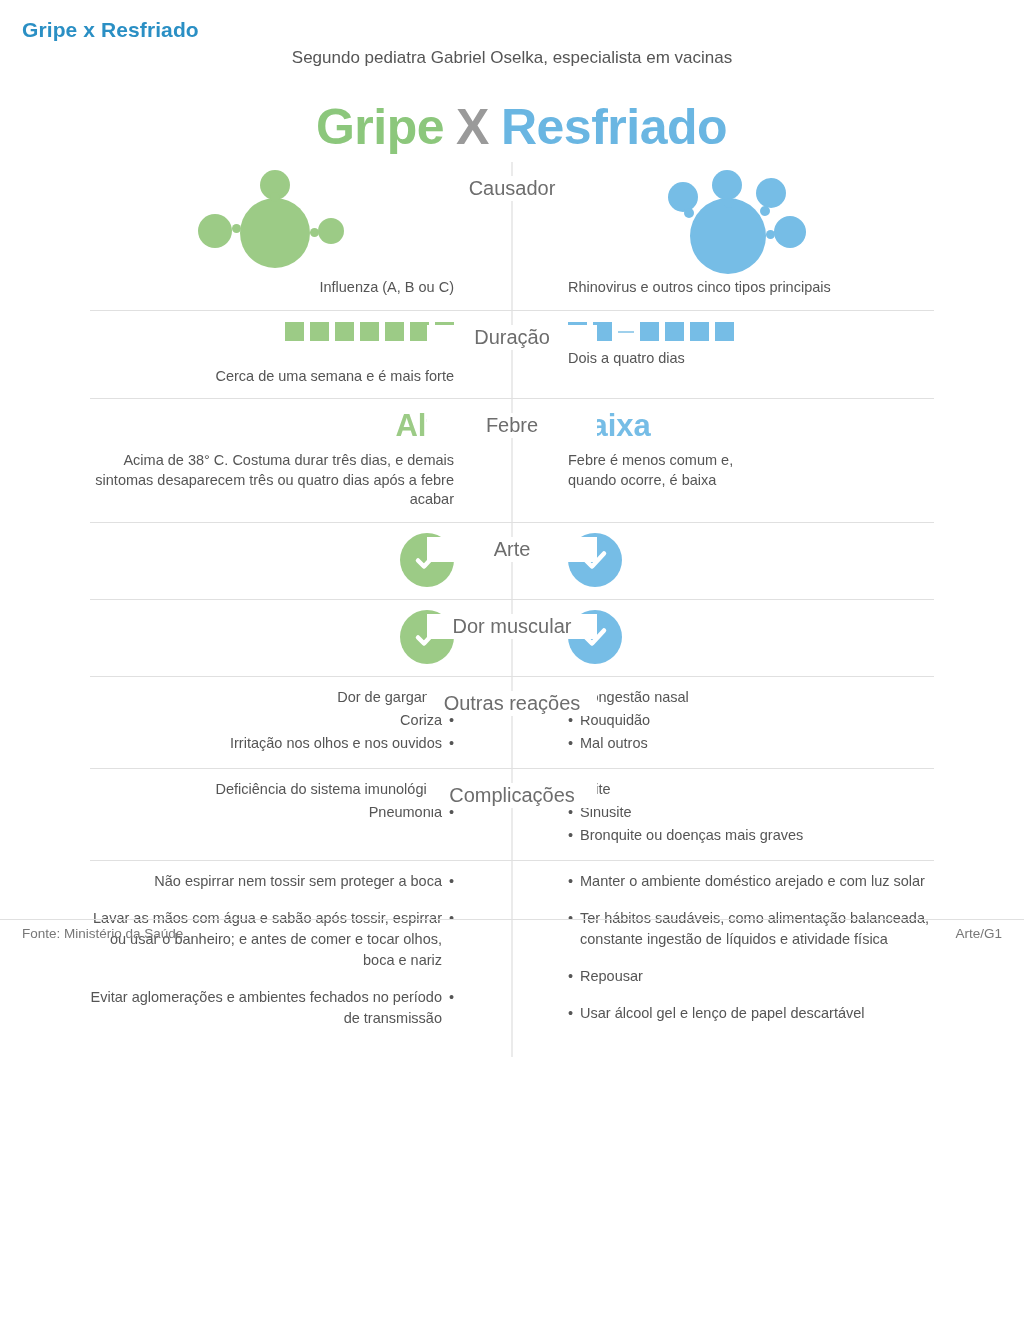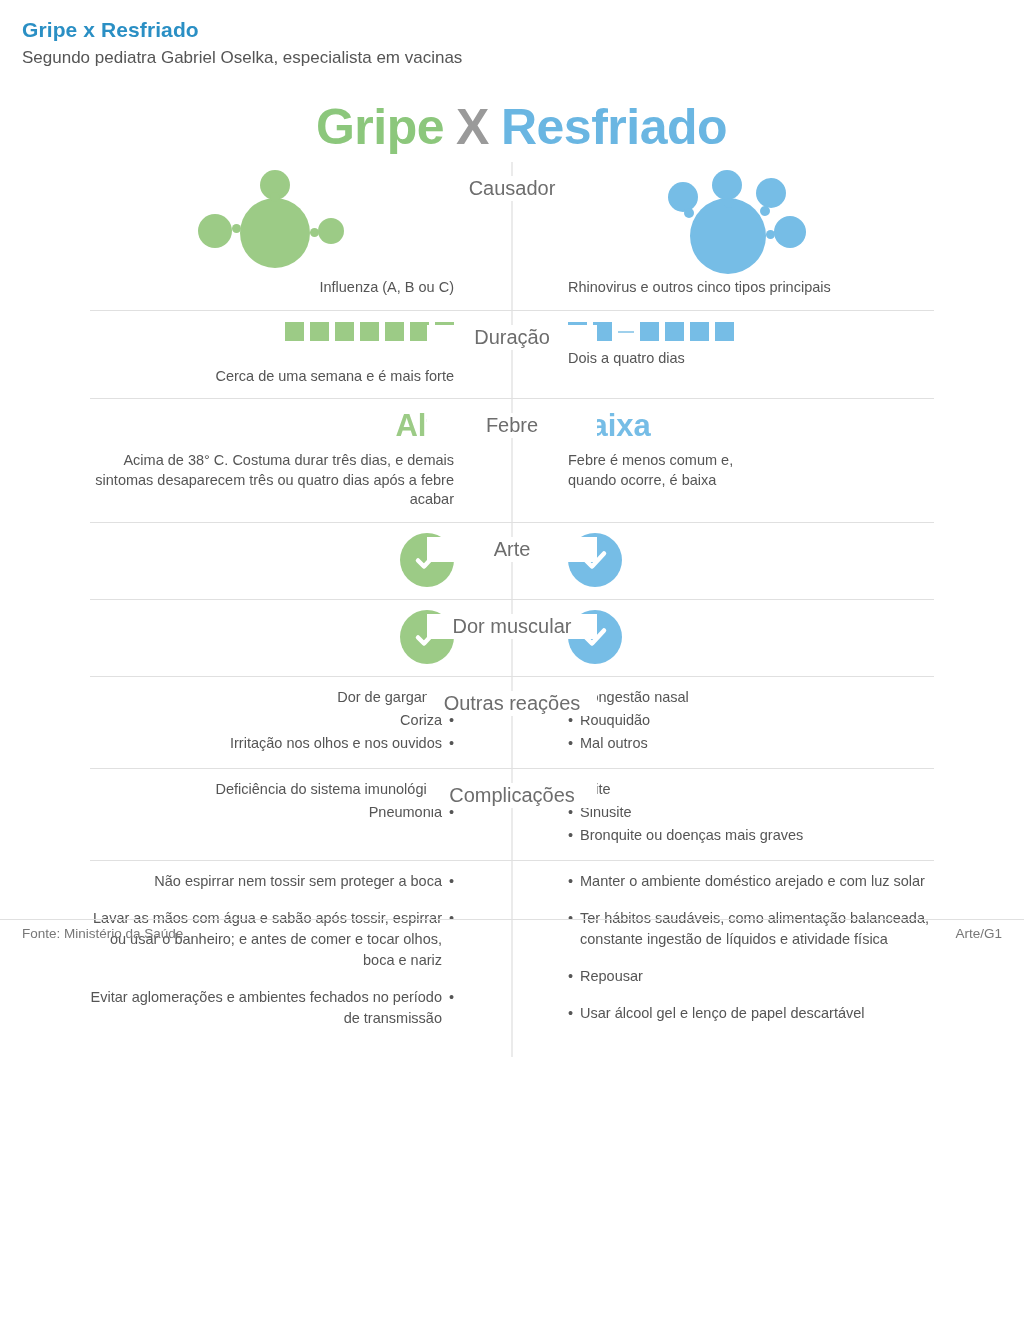--- a/index.html
+++ b/index.html
@@ -30,20 +30,21 @@
     color: #2a8fc4;
     font-size: 21px;
     font-weight: bold;
     letter-spacing: 0.1px;
     margin: 0 0 6px 0;
   }
   .header-sub {
     color: #555;
     font-size: 17px;
     margin: 0;
+    text-align: center;
   }
   
   .big-title {
     text-align: center;
     margin-top: 26px;
     margin-bottom: 6px;
     font-size: 50px;
     font-weight: bold;
     letter-spacing: -0.5px;
   }

